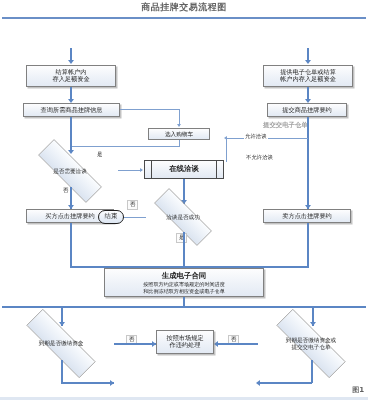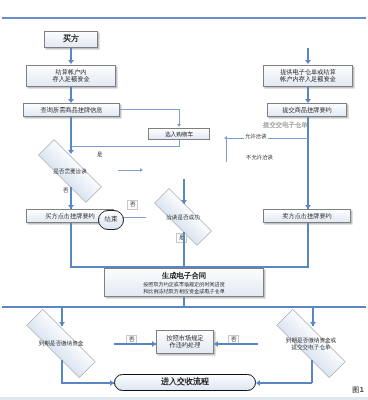--- a/index.html
+++ b/index.html
@@ -207,23 +207,23 @@
     width: 368px;
     height: 3px;
     background: #dfe7f2;
   }
 </style>
 </head>
 <body>
 
 <div id="canvas">
 
+  <div class="title">商品挂牌交易流程图</div>
   <div class="title-rule"></div>
 
-  <div class="node box shadowed" style="left:44px; top:31px; width:54px; height:17px; font-size:8px; font-weight:bold;">买方</div>
 
   <div class="ln v" style="left:70px; top:48px; height:14px;"></div>
   <div class="arrow down" style="left:67.8px; top:60px;"></div>
 
   <div class="node box shadowed" style="left:26px; top:65px; width:90px; height:22px; flex-direction:column;">
     <span>结算帐户内</span>
     <span>存入足额资金</span>
   </div>
 
   <div class="ln v" style="left:70px; top:87px; height:14px;"></div>
@@ -249,38 +249,39 @@
   </div>
 
   <div class="elabel" style="left:96px; top:152px;">是</div>
   <div class="ln thin h" style="left:118px; top:170px; width:24px;"></div>
   <div class="arrow sm right" style="left:140px; top:167.6px;"></div>
 
   <div class="elabel" style="left:62px; top:188px;">否</div>
   <div class="ln v" style="left:70px; top:187px; height:22px;"></div>
   <div class="arrow down" style="left:67.8px; top:205px;"></div>
 
+  <div class="node predefined" style="left:144px; top:160px; width:80px; height:19px;">在线洽谈</div>
 
   <div class="ln v" style="left:183px; top:179px; height:25px;"></div>
   <div class="arrow down" style="left:180.8px; top:200px;"></div>
 
   <div class="node box shadowed" style="left:26px; top:209px; width:88px; height:14px;">买方点击挂牌要约</div>
 
   <div class="ln v" style="left:70px; top:223px; height:45px;"></div>
 
   <div class="diamond" style="left:140px; top:202px; width:86px; height:30px;">
     <div class="dshape"></div>
     <div class="dlabel">洽谈是否成功</div>
   </div>
 
   <div class="elabel boxed" style="left:127px; top:200px;">否</div>
   <div class="ln thin h" style="left:118px; top:217px; width:28px;"></div>
   <div class="arrow sm left" style="left:118px; top:214.6px;"></div>
 
-  <div class="node terminator" style="left:98px; top:210px; width:26px; height:20px;">结束</div>
+  <div class="node terminator" style="left:98px; top:210px; width:26px; height:14px;">结束</div>
 
   <div class="elabel boxed" style="left:176px; top:233px;">是</div>
   <div class="ln v" style="left:183px; top:232px; height:36px;"></div>
 
 
   <div class="ln v" style="left:307px; top:48px; height:14px;"></div>
   <div class="arrow down" style="left:304.8px; top:60px;"></div>
 
   <div class="node box shadowed" style="left:263px; top:65px; width:90px; height:22px; flex-direction:column;">
     <span>提供电子仓单或结算</span>
@@ -354,18 +355,17 @@
   </div>
 
   <div class="ln v" style="left:61px; top:360px; height:23px;"></div>
   <div class="ln h" style="left:61px; top:382px; width:53px;"></div>
   <div class="arrow right" style="left:110px; top:379.8px;"></div>
 
   <div class="ln v" style="left:311px; top:360px; height:23px;"></div>
   <div class="ln h" style="left:258px; top:382px; width:54px;"></div>
   <div class="arrow left" style="left:256px; top:379.8px;"></div>
 
-  <div class="node terminator big" style="left:114px; top:374px; width:142px; height:17px;">进入交收流程</div>
 
   <div class="watermark">图1</div>
   <div class="footer-rule"></div>
 
 </div>
 
 </body></html>

